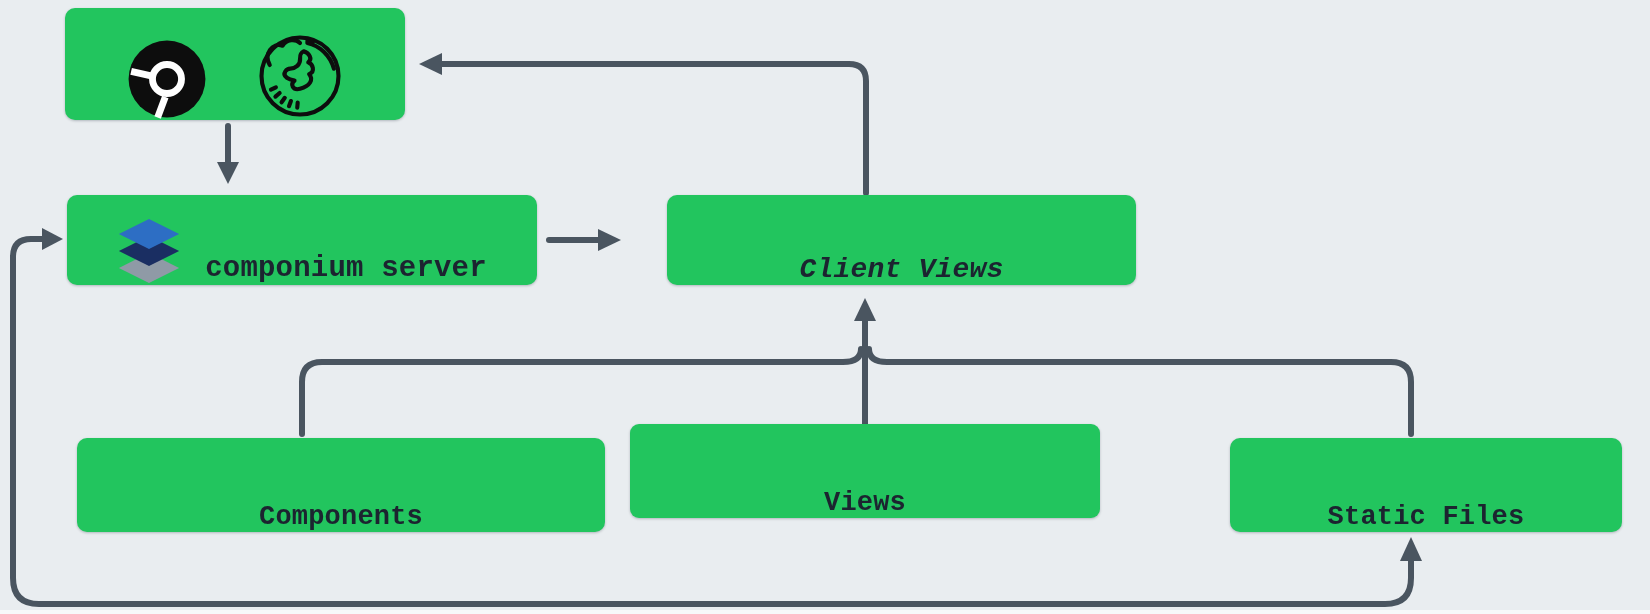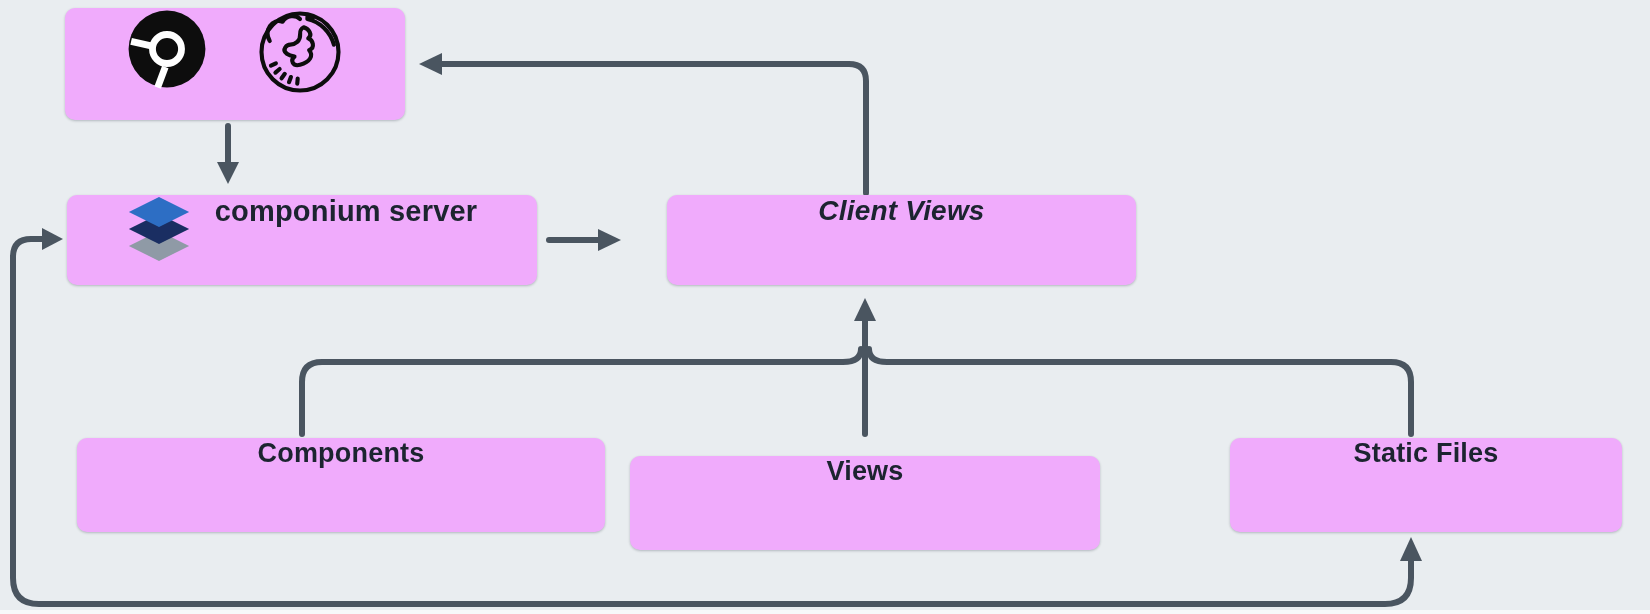--- a/index.html
+++ b/index.html
@@ -3,29 +3,29 @@
 <meta charset="utf-8">
 <style>
   html,body{margin:0;padding:0;}
   body{font-family:"Liberation Sans", sans-serif; background:#dfe3e8;}
   .canvas{
     position:relative; width:1650px; height:614px;
     background:#e9edf0; overflow:hidden;
   }
   .edges{position:absolute; left:0; top:0; width:1650px; height:614px; pointer-events:none;}
   .node{
-    position:absolute; background:#f0abfc; border-radius:10px;
+    position:absolute; background:#22c55e; border-radius:10px;
     box-shadow:0 1px 3px rgba(20,30,45,.16), 0 1px 2px rgba(20,30,45,.10);
-    display:flex; align-items:flex-start; justify-content:center;
+    display:flex; align-items:flex-end; justify-content:center;font-family:Liberation Mono, monospace;
   }
   .node-browsers{left:65px; top:8px; width:340px; height:112px; gap:48px;}
   .node-server{left:67px; top:195px; width:470px; height:90px; gap:24px;}
   .node-client-views{left:631px; top:195px; width:469px; height:90px;margin-left:36px;}
   .node-components{left:77px; top:438px; width:528px; height:94px;}
-  .node-views{left:630px; top:456px; width:470px; height:94px;}
+  .node-views{left:630px; top:424px; width:470px; height:94px;border-radius:9px;}
   .node-static-files{left:1230px; top:438px; width:392px; height:94px;}
   .label{color:#1c2430; font-size:27px; font-weight:700; letter-spacing:.2px; white-space:nowrap;}
   .label-server{font-size:29px; font-weight:600;}
   .label-client{font-size:28px; font-weight:600; font-style:italic;}
   .bottom-strip{position:absolute; left:0; bottom:0; width:100%; height:4px; background:#f7f9fa;}
   .icon{display:block;}
 </style>
 </head>
 <body>
 

